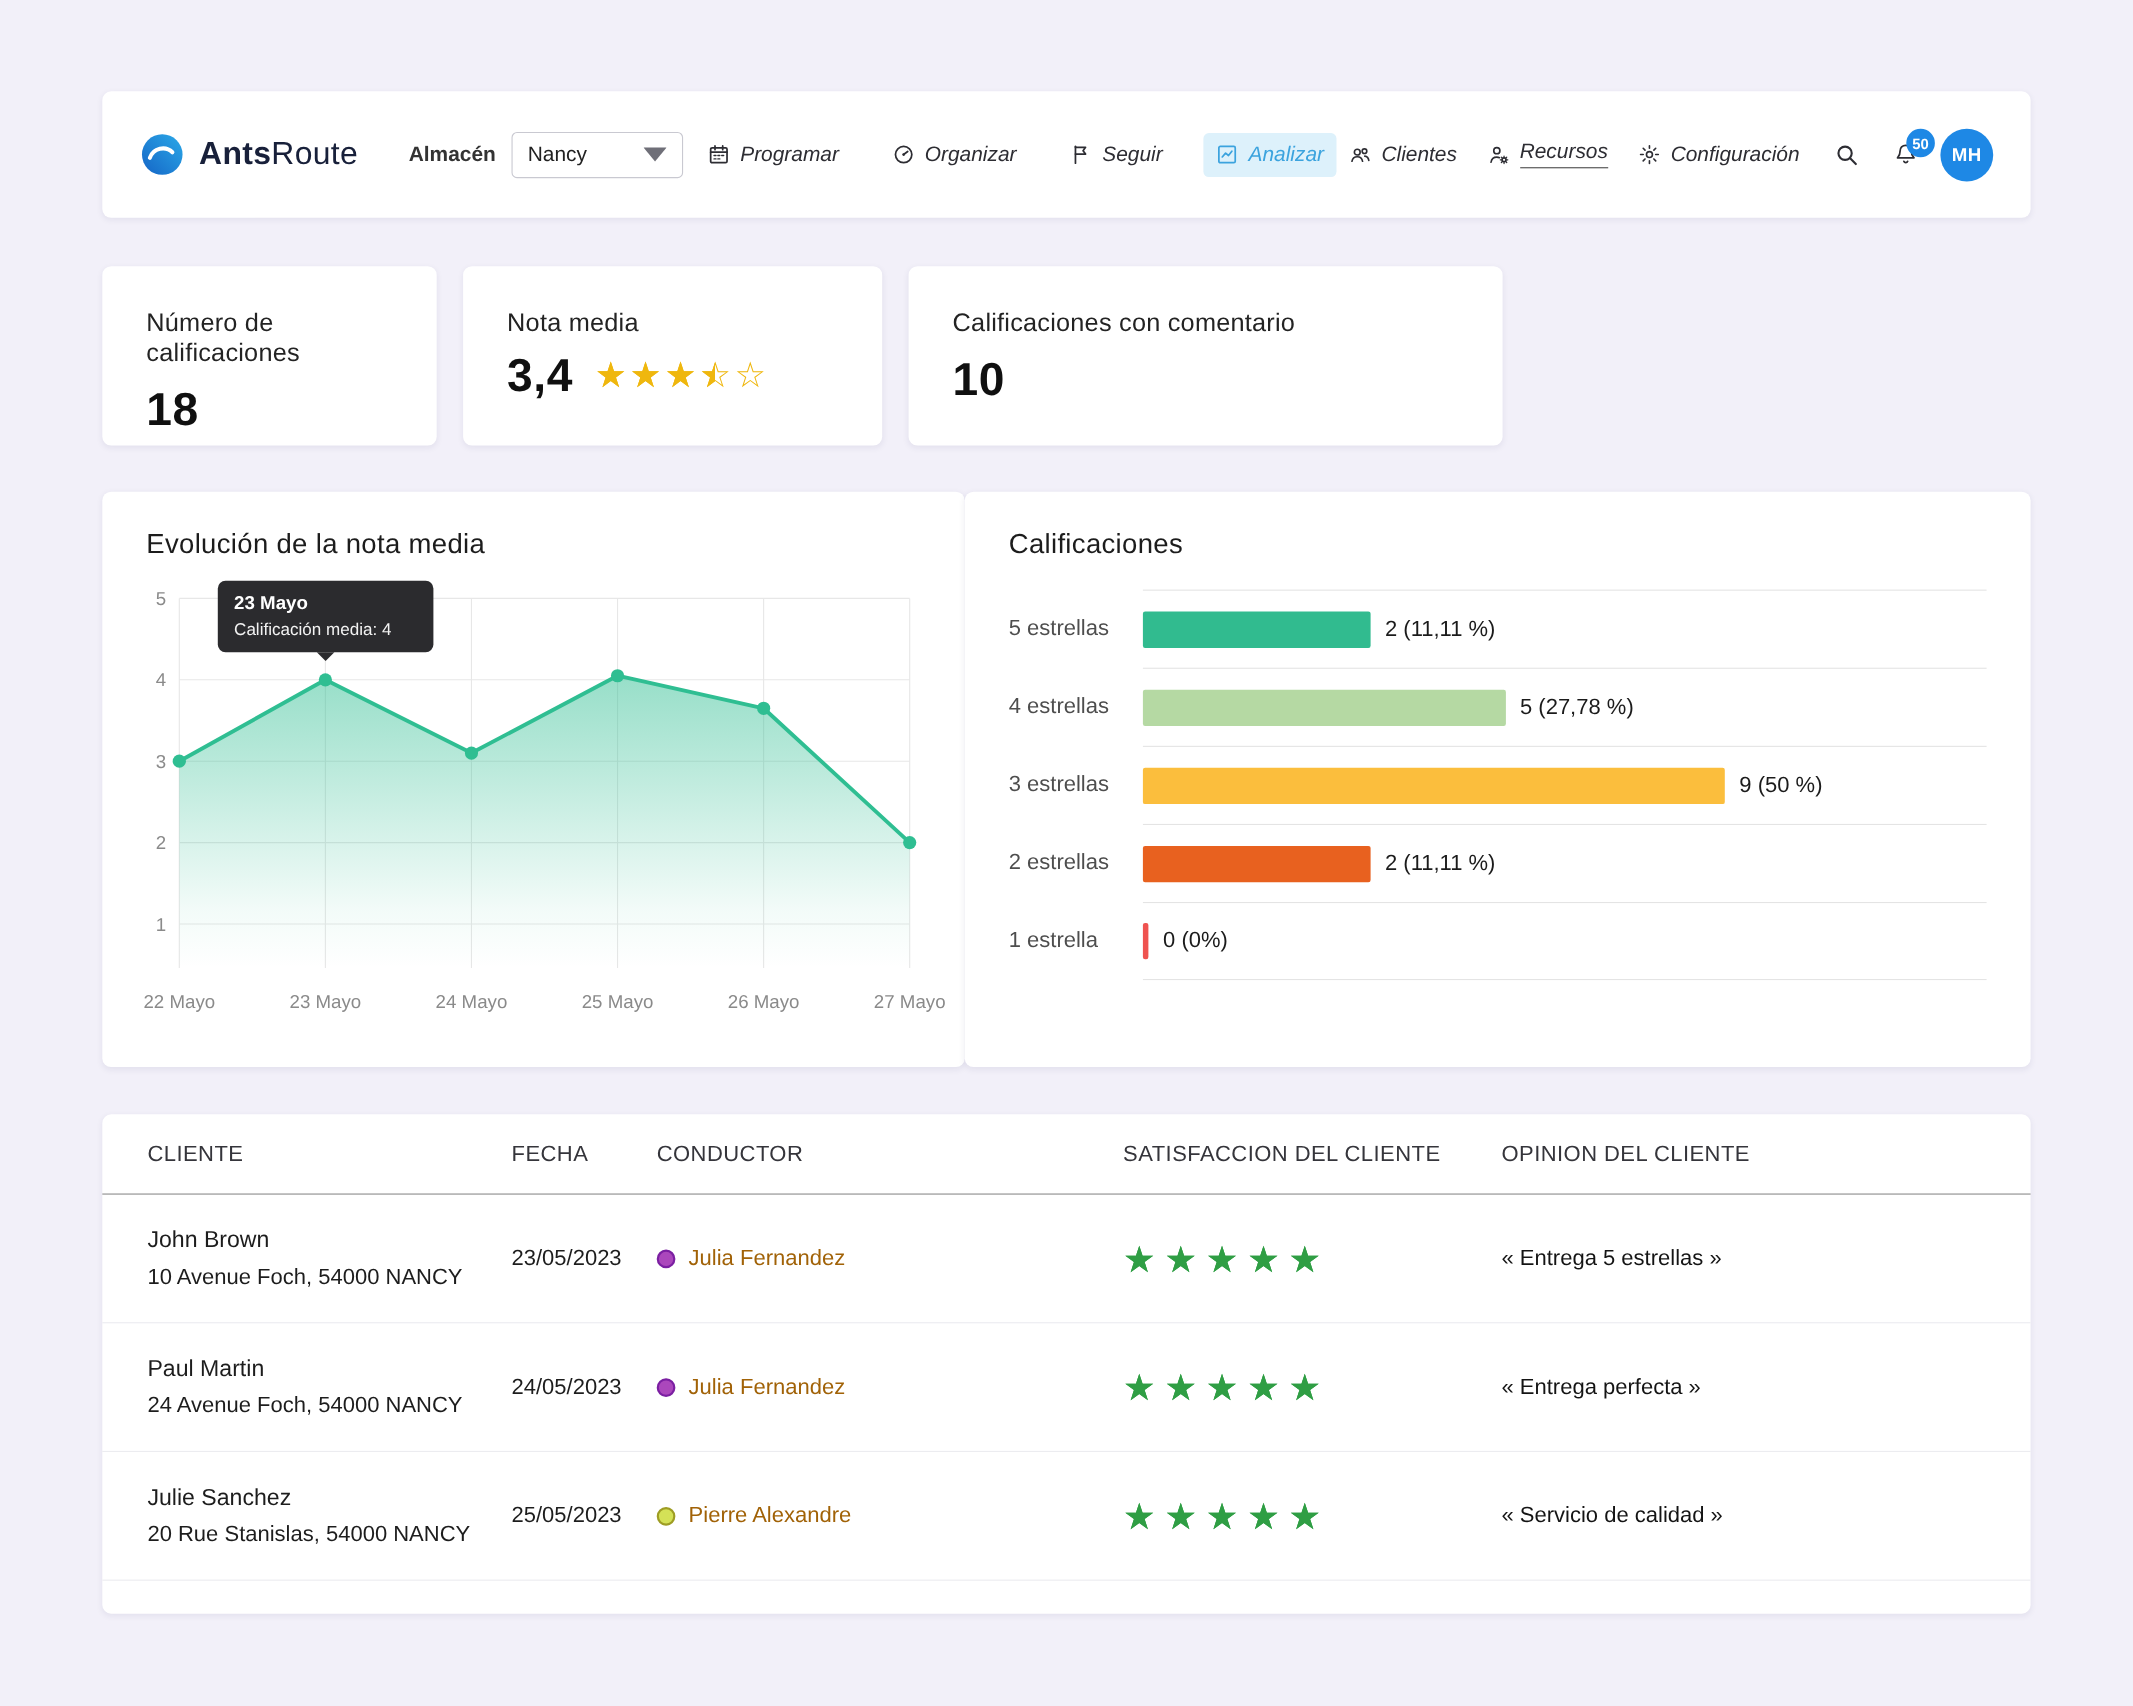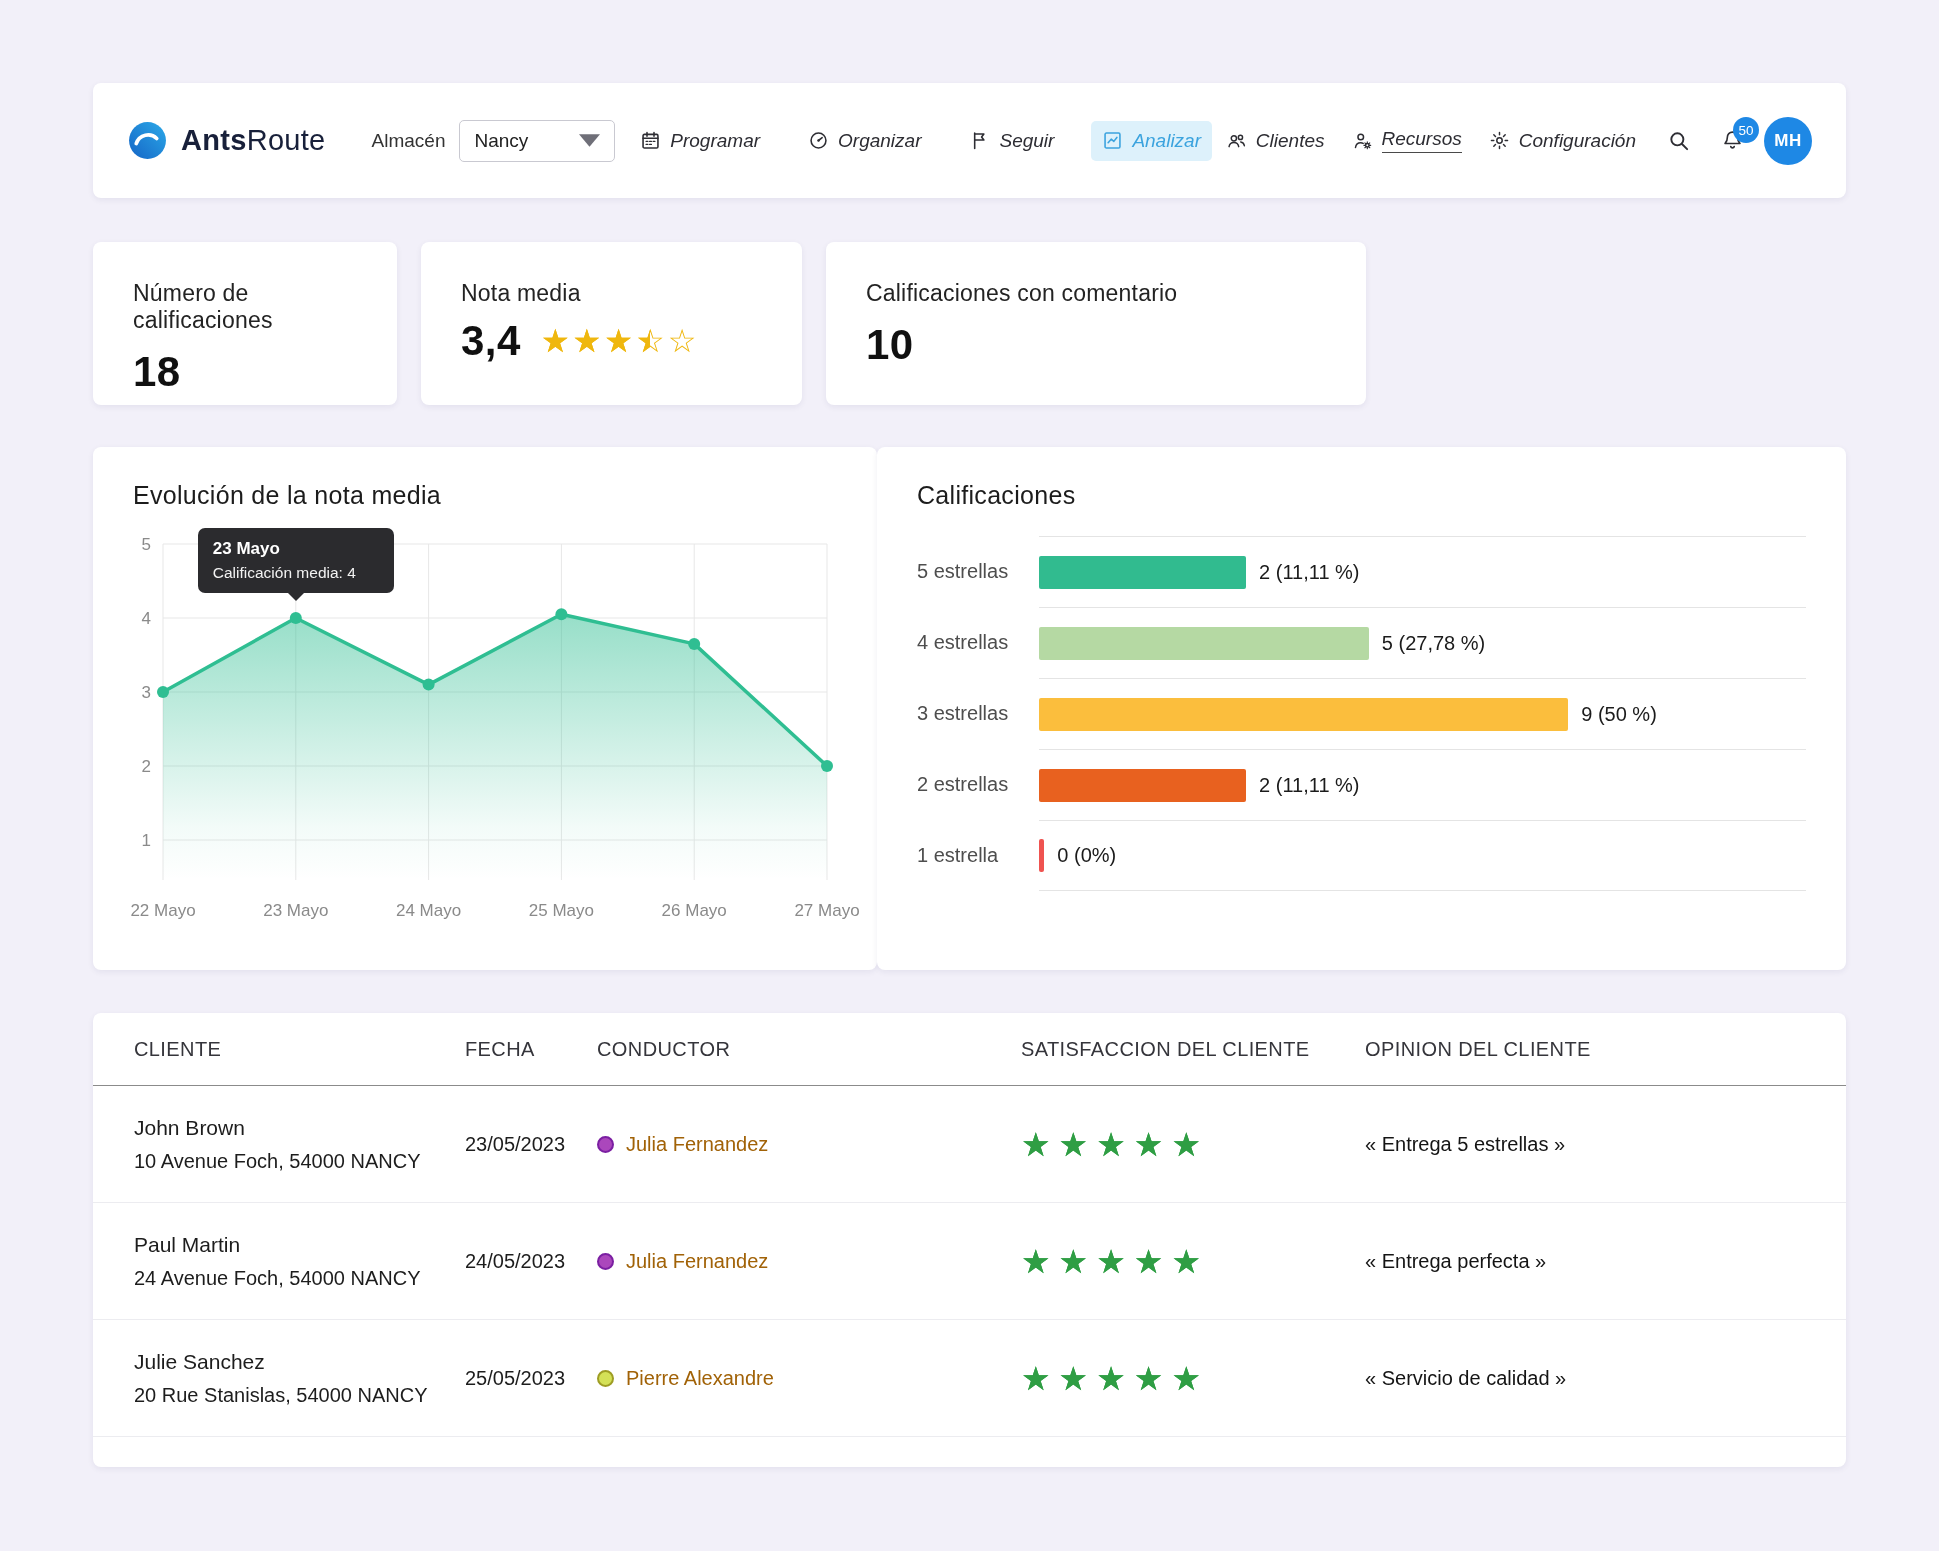--- a/index.html
+++ b/index.html
@@ -18,21 +18,21 @@
   }
 
   
   .navbar { height:115px; display:flex; align-items:center; padding:0 34px; }
   .brand { display:flex; align-items:center; gap:13px; cursor:pointer; text-decoration:none; }
   .logo-icon { width:41px; height:41px; display:block; }
   .logo-icon svg { width:100%; height:100%; display:block; }
   .brand-text { font-size:29px; color:#18203A; letter-spacing:.3px; }
   .brand-bold { font-weight:700; }
   .warehouse { display:flex; align-items:center; margin-left:46px; gap:14px; }
-  .wh-label { font-size:19px; color:#333; }
+  .wh-label { font-size:19px; color:#333;font-weight:bold; }
   .wh-select {
     width:156px; height:42px; border:1px solid #c9c9d1; border-radius:5px;
     display:flex; align-items:center; justify-content:space-between;
     padding:0 14px; font-size:19px; color:#222; background:#fff; cursor:pointer;
   }
   .caret svg { width:13px; height:9px; display:block; }
   .main-nav { display:flex; align-items:center; gap:26px; margin:0 auto; }
   .nav-item {
     display:flex; align-items:center; gap:9px; font-size:19px; color:#2d2d33;
     cursor:pointer; text-decoration:none; padding:9px 11px; border-radius:5px; white-space:nowrap;font-style:italic;
@@ -43,21 +43,21 @@
   .icon svg { width:100%; height:100%; display:block; }
   .right-nav { display:flex; align-items:center; }
   .nav-links { display:flex; align-items:center; gap:27px; }
   .nav-label.underlined { border-bottom:1.5px solid #4a4a4a; padding-bottom:2px; }
   .iconbtn { display:inline-flex; width:23px; height:23px; color:#2d2d33; cursor:pointer; position:relative; }
   .iconbtn svg { width:100%; height:100%; }
   .search-btn { margin-left:31px; }
   .bell-btn { margin-left:31px; }
   .badge {
     position:absolute; top:-12px; right:-15px; min-width:26px; height:26px;
-    background:#1E88E5; color:#fff; border-radius:13px; font-size:13.5px; font-weight:400;
+    background:#1E88E5; color:#fff; border-radius:13px; font-size:13.5px; font-weight:700;
     display:flex; align-items:center; justify-content:center; padding:0 4px;
   }
   .avatar {
     width:48px; height:48px; border-radius:50%; background:#1E88E5; color:#fff;
     font-size:17px; font-weight:700; display:flex; align-items:center; justify-content:center;
     margin-left:20px; cursor:pointer; letter-spacing:.5px;
   }
 
   
   .kpi-row { display:flex; gap:24px; margin-top:44px; }

